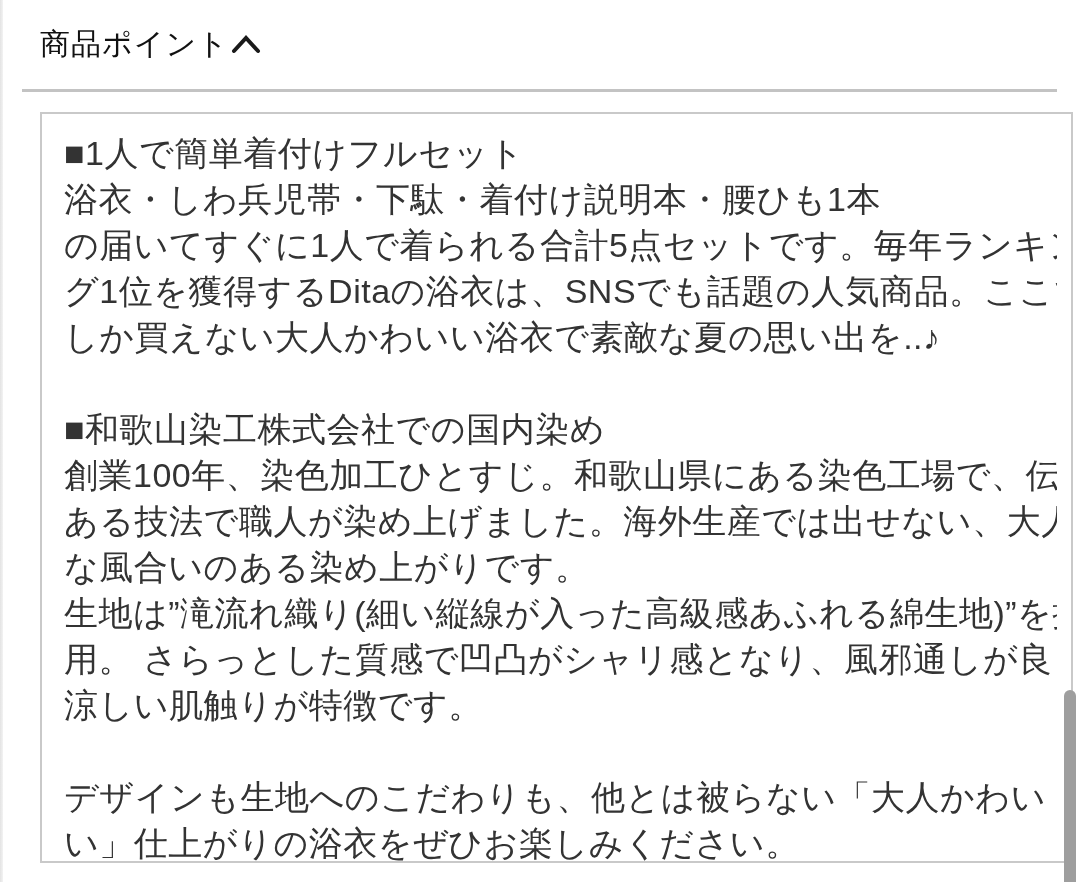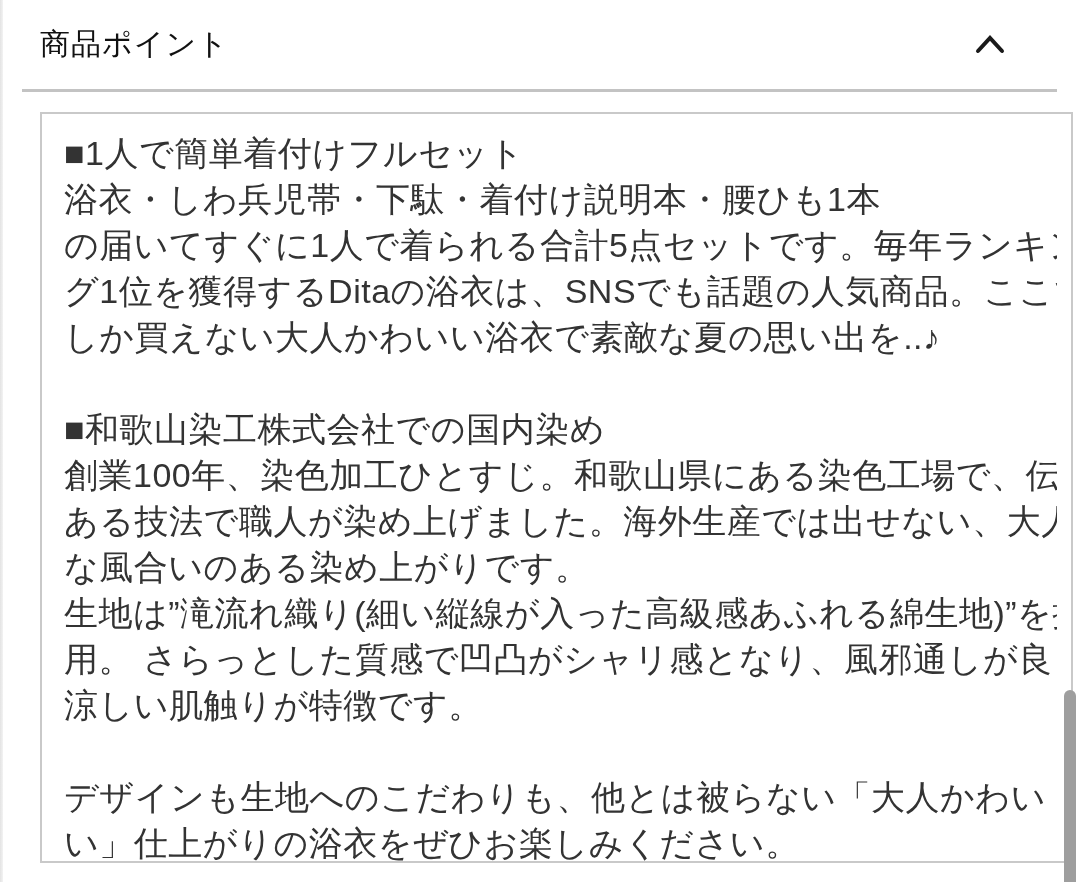--- a/index.html
+++ b/index.html
@@ -21,21 +21,20 @@
     left: 0; top: 0;
     width: 3px; height: 882px;
     background: linear-gradient(to right, #e3e3e3, #f3f3f3);
   }
   .accordion-header {
     position: absolute;
     left: 22px; top: 0;
     width: 1035px; height: 89px;
     display: flex;
     align-items: center;
-    justify-content: space-between;
     cursor: pointer;
     background: #ffffff;
   }
   .accordion-title {
     margin-left: 18px;
     font-size: 30px;
     letter-spacing: 1px;
     color: #111111;
     font-weight: 400;
   }

